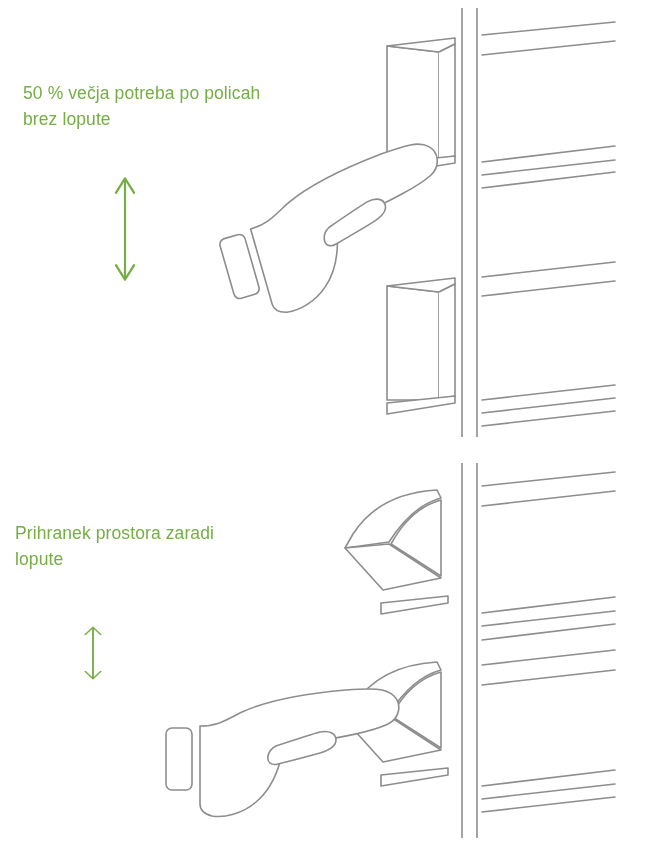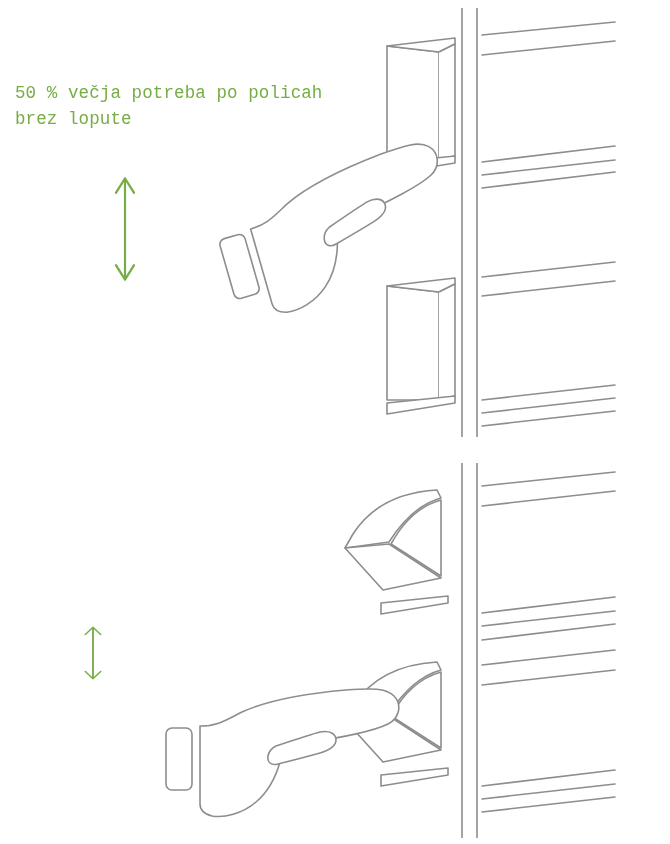--- a/index.html
+++ b/index.html
@@ -30,31 +30,33 @@
   .caption {
     position: absolute;
     font-family: "Liberation Sans", sans-serif;
     font-size: 17.5px;
     line-height: 26px;
     letter-spacing: 0.1px;
     color: #76ad45;
     white-space: pre-line;
     margin: 0;
   }
-  #caption-top    { left: 15px; top: 80px;  width: 320px; font-family: Liberation Mono, monospace; }
+  #caption-top    { left: 23px; top: 80px;  width: 320px; }
   #caption-bottom { left: 15px; top: 520px; width: 300px; }
 </style>
 </head>
 <body>
 
 <div id="infographic">
 
   <p class="caption" id="caption-top">50 % večja potreba po policah
 brez lopute</p>
 
+  <p class="caption" id="caption-bottom">Prihranek prostora zaradi
+lopute</p>
 
   <svg class="canvas" viewBox="0 0 670 844" xmlns="http://www.w3.org/2000/svg">
 
     <defs>
 
       <g id="hand-shape">
 
         <rect x="6" y="28" width="26" height="62" rx="6" ry="6" fill="#ffffff" stroke="#8d8d8d" stroke-width="1.6"></rect>
 
         <path d="M40,26

